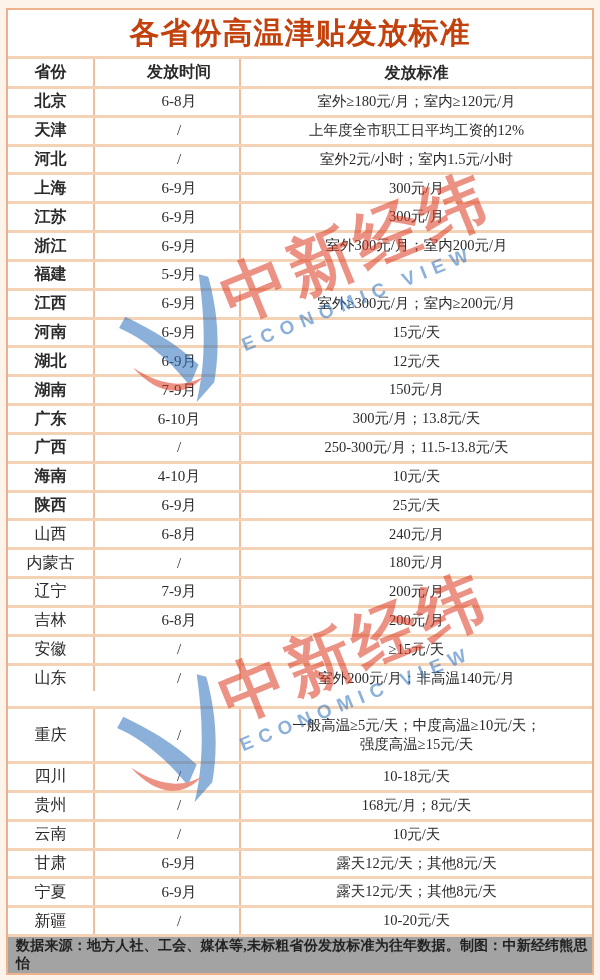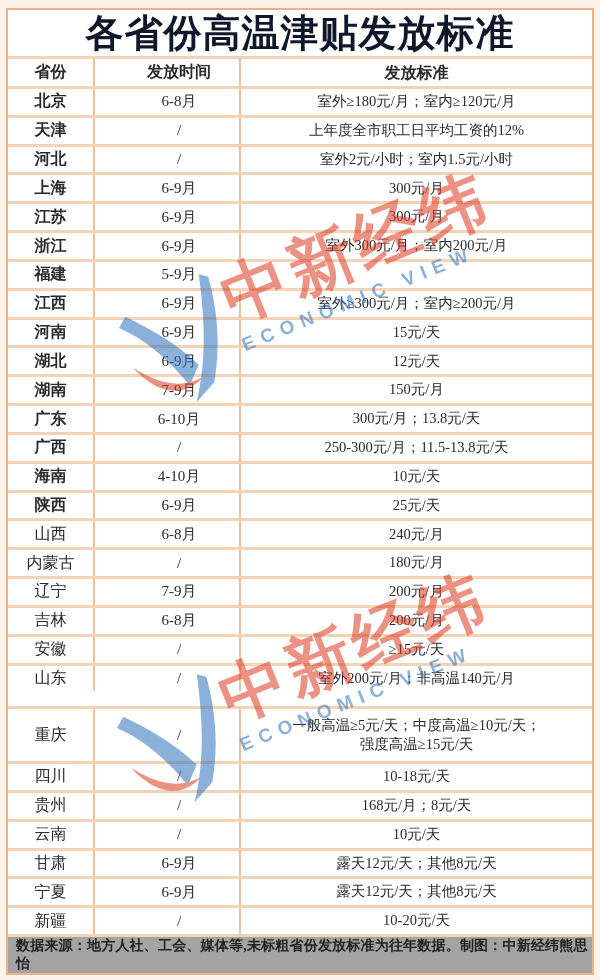--- a/index.html
+++ b/index.html
@@ -20,21 +20,21 @@
     display:flex; flex-direction:column;
     border:2px solid #edb28b;
     background:#fff;
   }
   .title-row{
     height:46px; flex:0 0 46px;
     display:flex; align-items:center; justify-content:center;
     background:#fff;
   }
   .title-row .t{
-    font-size:38px; font-weight:bold; color:#0f172a; letter-spacing:1px;
+    font-size:30px; font-weight:bold; color:#c2410c; letter-spacing:1px;
   }
   .header-row{
     flex:0 0 30px;
     display:flex;
     border-top:3px solid #f3d2b6;
     font-weight:bold; font-size:16px; color:#222;
   }
   .body{ flex:1; display:flex; flex-direction:column; }
   .row{
     flex:1; display:flex;

